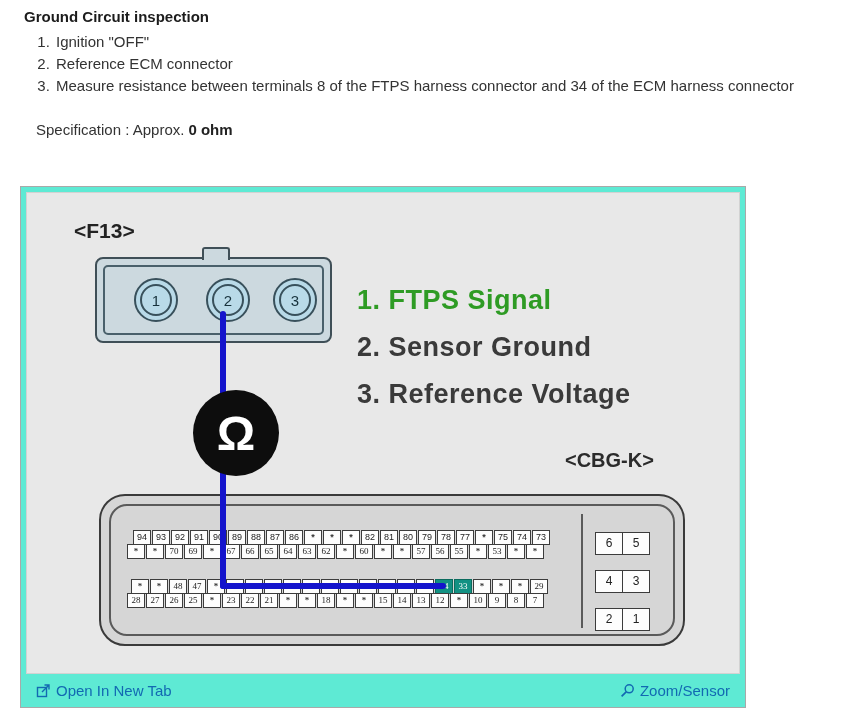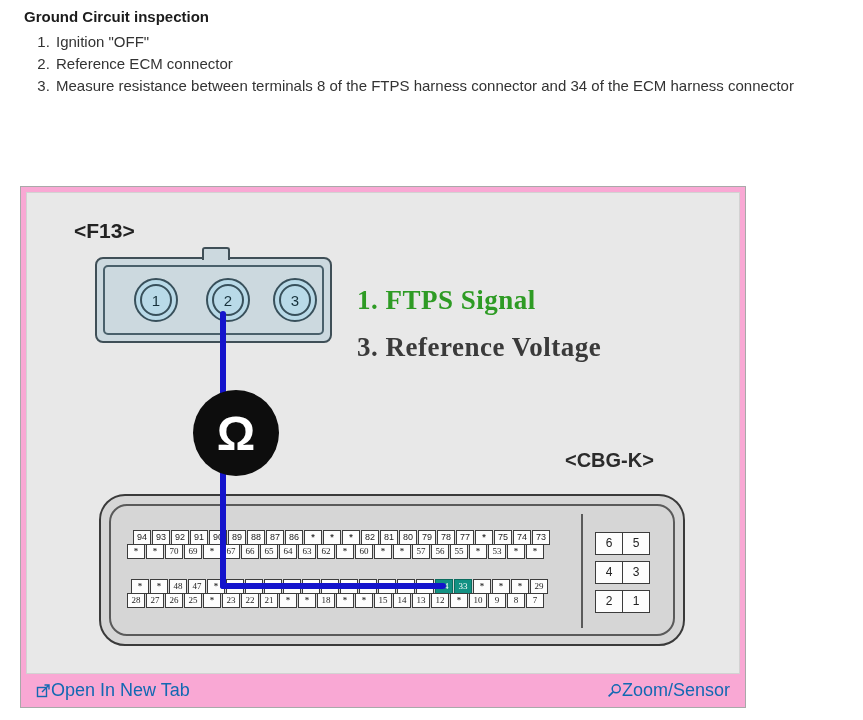--- a/index.html
+++ b/index.html
@@ -10,21 +10,21 @@
   
   .instructions { position:absolute; left:24px; top:8px; width:820px; color:#333; }
   .instructions h1 { font-size:15px; font-weight:bold; color:#1c1c1c; margin-bottom:6px; }
   .instructions ol { margin-left:30px; font-size:15px; line-height:22px; color:#333; }
   .instructions ol li { padding-left:2px; }
   .spec-line { margin:24px 0 0 12px; font-size:15px; color:#333; }
   .spec-line b { margin-left:4px; color:#222; }
 
   
   .frame { position:absolute; left:20px; top:186px; width:726px; height:522px;
-           border:1px solid #a9a9a9; background:#f9a8d4; }
+           border:1px solid #a9a9a9; background:#5eead4; }
   .diagram { position:absolute; left:5px; top:5px; width:714px; height:482px;
              background:#e8e8e8; border:1px solid #d2d2d2; }
 
   
   .f13-label { position:absolute; left:47px; top:26px; font-size:21px; font-weight:bold; color:#222; }
   .f13 { position:absolute; left:68px; top:64px; width:237px; height:86px;
          background:#ccd9df; border:2px solid #3f4f57; border-radius:8px; }
   .f13-tab { position:absolute; left:105px; top:-12px; width:28px; height:13px;
              background:#ccd9df; border:2px solid #3f4f57; border-bottom:none;
              border-radius:3px 3px 0 0; }
@@ -33,21 +33,21 @@
                 border:2px solid #38505b; border-radius:50%; background:#b9dae8;
                 display:flex; align-items:center; justify-content:center; }
   .pin-circle .inner { width:32px; height:32px; border:2px solid #38505b; border-radius:50%;
                 background:#b9dae8; display:flex; align-items:center; justify-content:center;
                 font-size:15px; color:#17323c; }
   .pc1 { left:37px; } .pc2 { left:109px; } .pc3 { left:176px; }
 
   
   .legend { position:absolute; left:330px; top:84px; }
   .legend-line { font-size:27px; font-weight:bold; line-height:47px; white-space:nowrap;
-                 letter-spacing:0.5px;font-family:Liberation Serif, serif; }
+                 letter-spacing:0.5px; }
 
   
   .ohm { position:absolute; left:166px; top:197px; width:86px; height:86px; border-radius:50%;
          background:#0d0d0d; color:#fff; display:flex; align-items:center; justify-content:center;
          font-size:48px; font-weight:bold; z-index:6; }
 
   
   .wire { position:absolute; background:#1414cc; z-index:5; border-radius:3px; }
   .wire-v { left:193px; top:118px; width:6px; height:278px; }
   .wire-h { left:193px; top:390px; width:226px; height:6px; }
@@ -63,45 +63,48 @@
   .pin-row { white-space:nowrap; height:15px; }
   .pin-row + .pin-row { margin-top:-1px;font-family:Liberation Serif, serif; }
   .pin-row.gap-above { margin-top:20px; }
   .pin-cell { display:inline-block; width:18px; height:15px; margin-right:1px;
               border:1px solid #3c3c3c; background:#fdfdfd; font-size:9px; line-height:13px;
               text-align:center; color:#222; vertical-align:top; }
   .pin-cell.star { font-size:9px; font-weight:bold; color:#333; }
   .pin-cell.hl { color:#ffffff; border-color:#0c6b5e; }
 
   .side-grid { position:absolute; left:494px; top:36px; }
-  .side-row { white-space:nowrap; height:30px; }
+  .side-row { white-space:nowrap; height:39px; }
   .side-row + .side-row { margin-top:-1px; }
   .side-cell { display:inline-block; width:28px; height:23px; margin-right:-1px;
                border:1px solid #3c3c3c; background:#fdfdfd; font-size:12px; line-height:21px;
                text-align:center; color:#222; vertical-align:top; }
 
   
   .footer-bar { position:absolute; left:5px; right:5px; bottom:3px; height:28px;
                 display:flex; align-items:center; justify-content:space-between; padding:0 10px; }
-  .link { display:flex; align-items:center; color:#1269b2; font-size:18px;
+  .link { display:flex; align-items:center; gap:5px; color:#1269b2; font-size:15px;
           text-decoration:none; cursor:pointer; }
   .link svg { display:block; }
 </style>
 </head>
 <body>
 
 <div class="page">
 
   <div class="instructions">
     <h1>Ground Circuit inspection</h1>
     <ol>
       <li>Ignition "OFF"</li>
       <li>Reference ECM connector</li>
       <li>Measure resistance between terminals 8 of the FTPS harness connector and 34 of the ECM harness connector</li>
     </ol>
+    <div class="spec-line">
+      <span>Specification : Approx.</span><b>0 ohm</b>
+    </div>
   </div>
 
   <div class="frame">
     <div class="diagram">
 
       <div class="f13-label">&lt;F13&gt;</div>
 
       <div class="f13">
         <div class="f13-tab"></div>
         <div class="f13-inner"></div>
@@ -111,20 +114,21 @@
         <div class="pin-circle pc2">
             <span class="inner">2</span>
           </div>
         <div class="pin-circle pc3">
             <span class="inner">3</span>
           </div>
       </div>
 
       <div class="legend">
           <div class="legend-line" style="color: rgb(46, 155, 36);">1. FTPS Signal</div>
+          <div class="legend-line" style="color: rgb(58, 58, 58);">2. Sensor Ground</div>
           <div class="legend-line" style="color: rgb(58, 58, 58); text-align: center;">3. Reference Voltage</div>
         </div>
 
       <div class="wire wire-v" style="background: rgb(20, 20, 204);"></div>
       <div class="wire wire-h" style="background: rgb(20, 20, 204);"></div>
 
       <div class="ohm">
           <span>Ω</span>
         </div>
 

